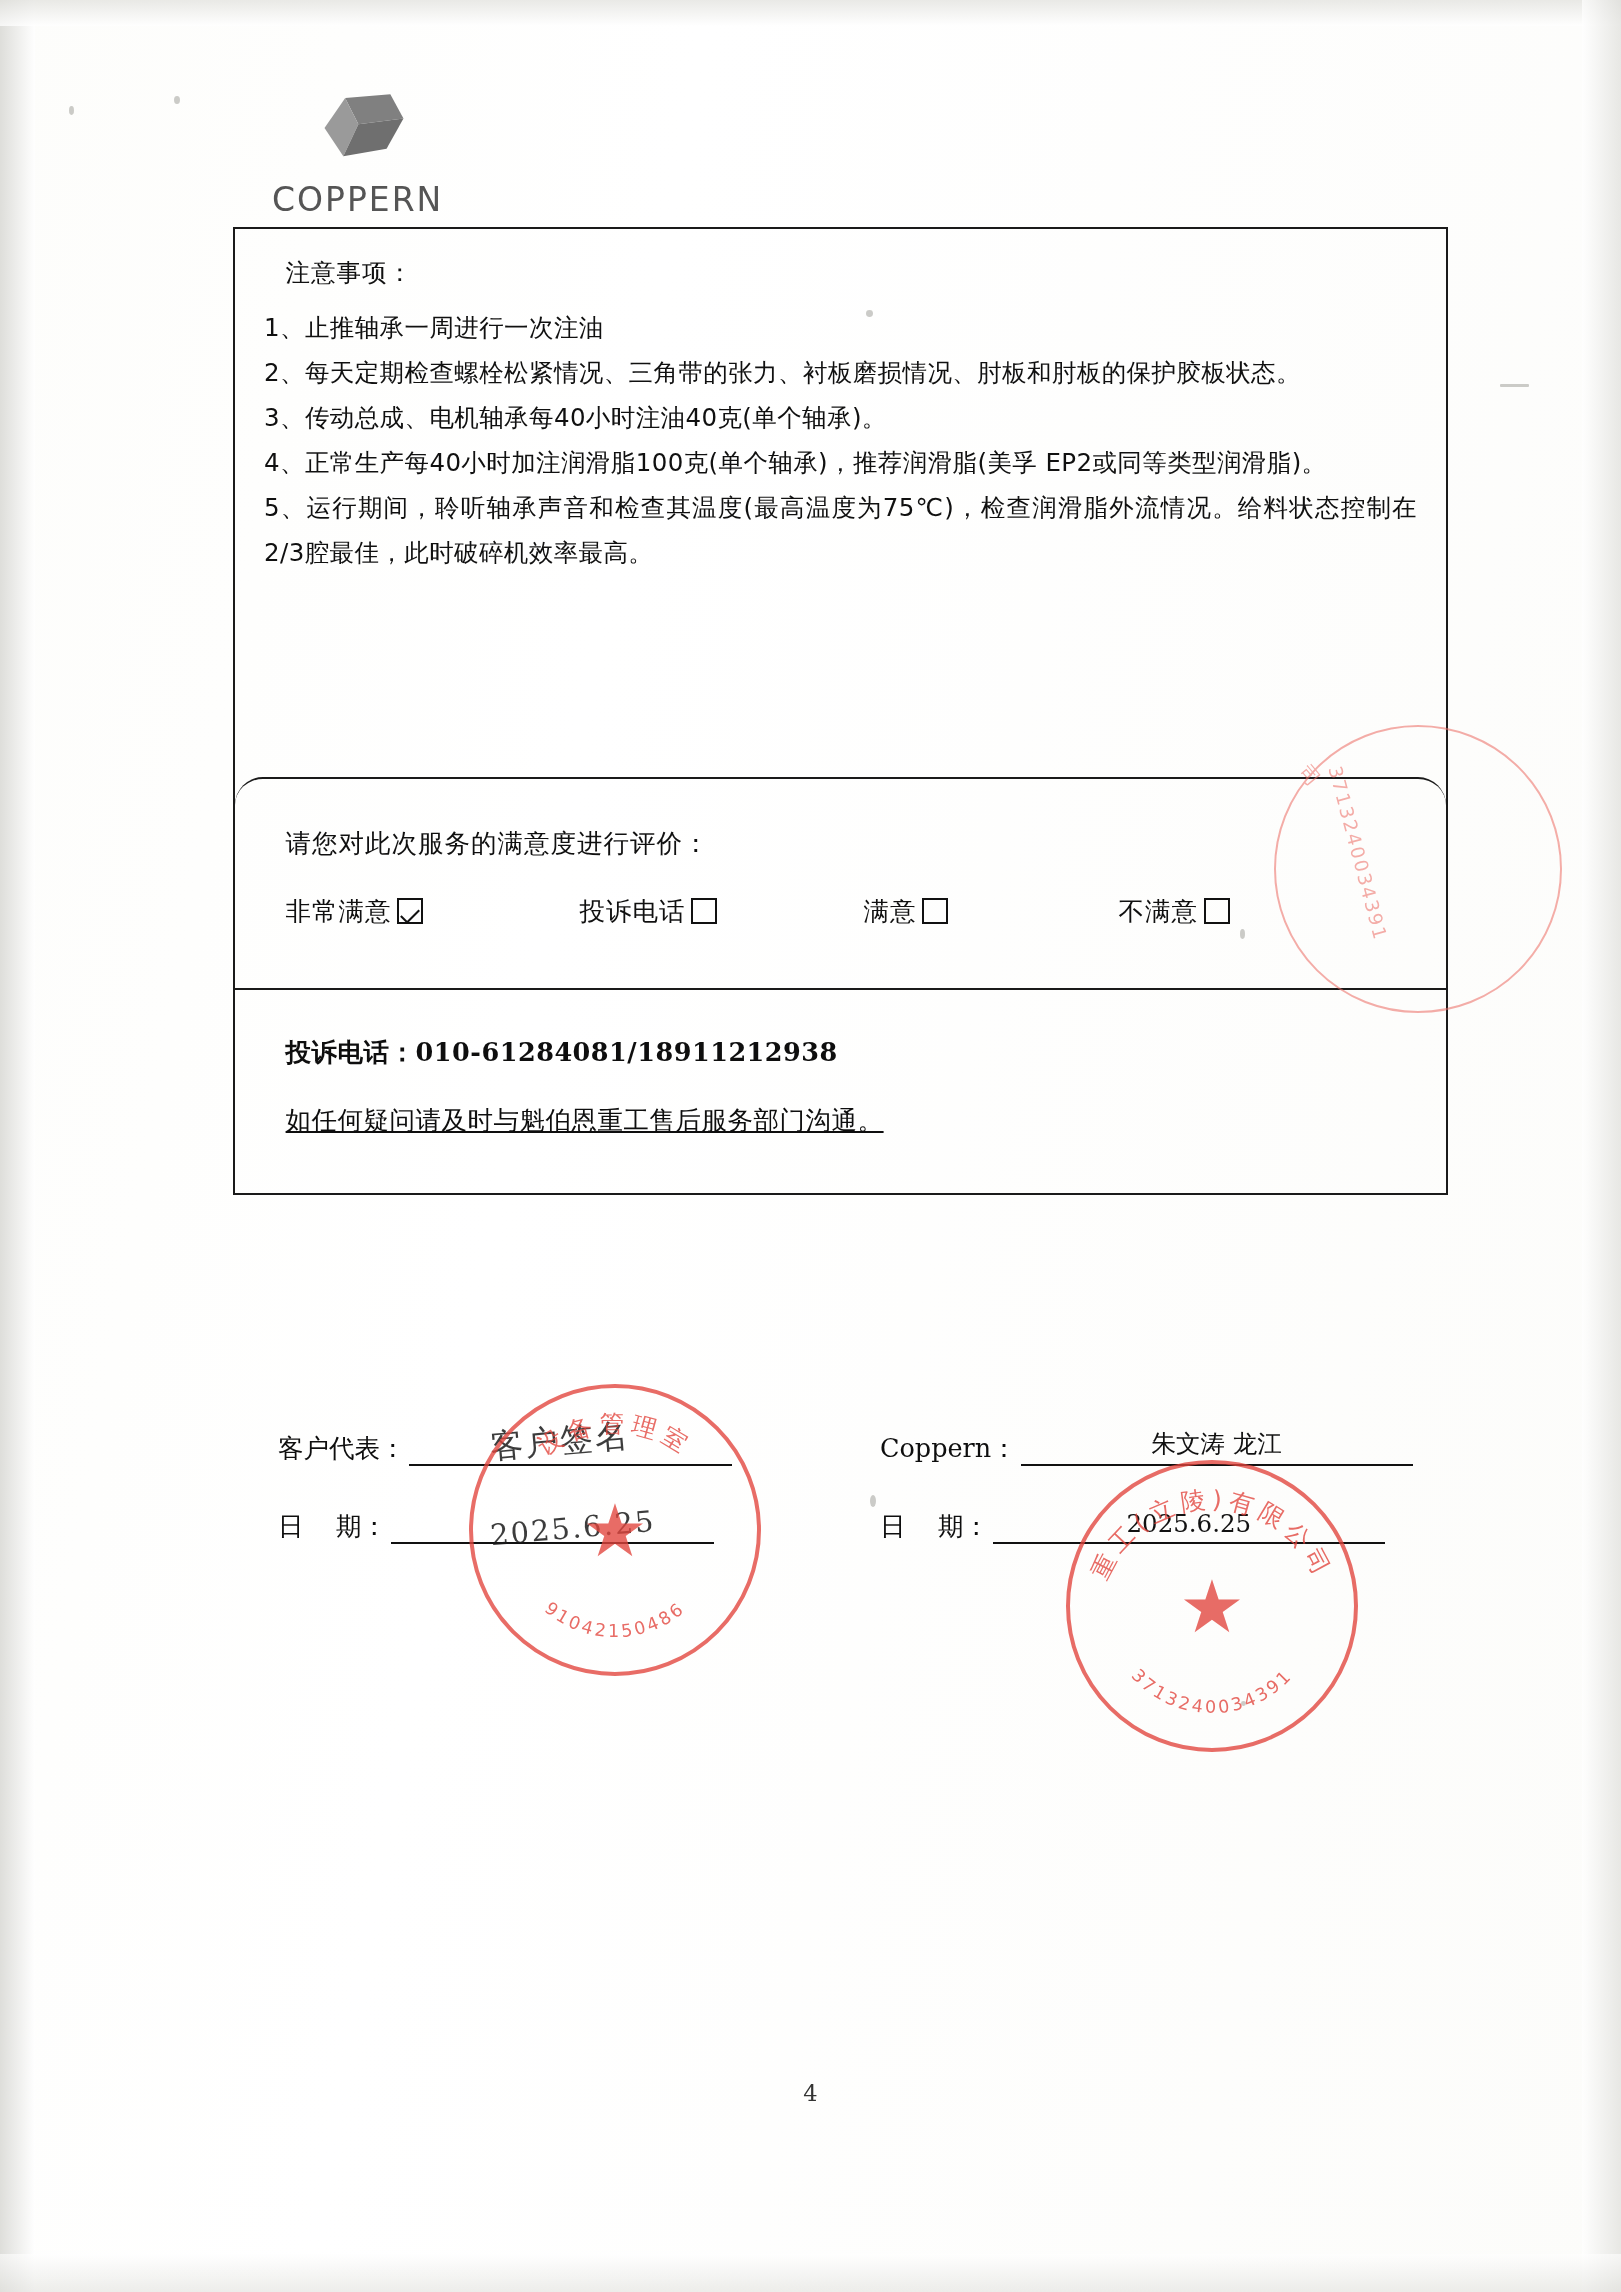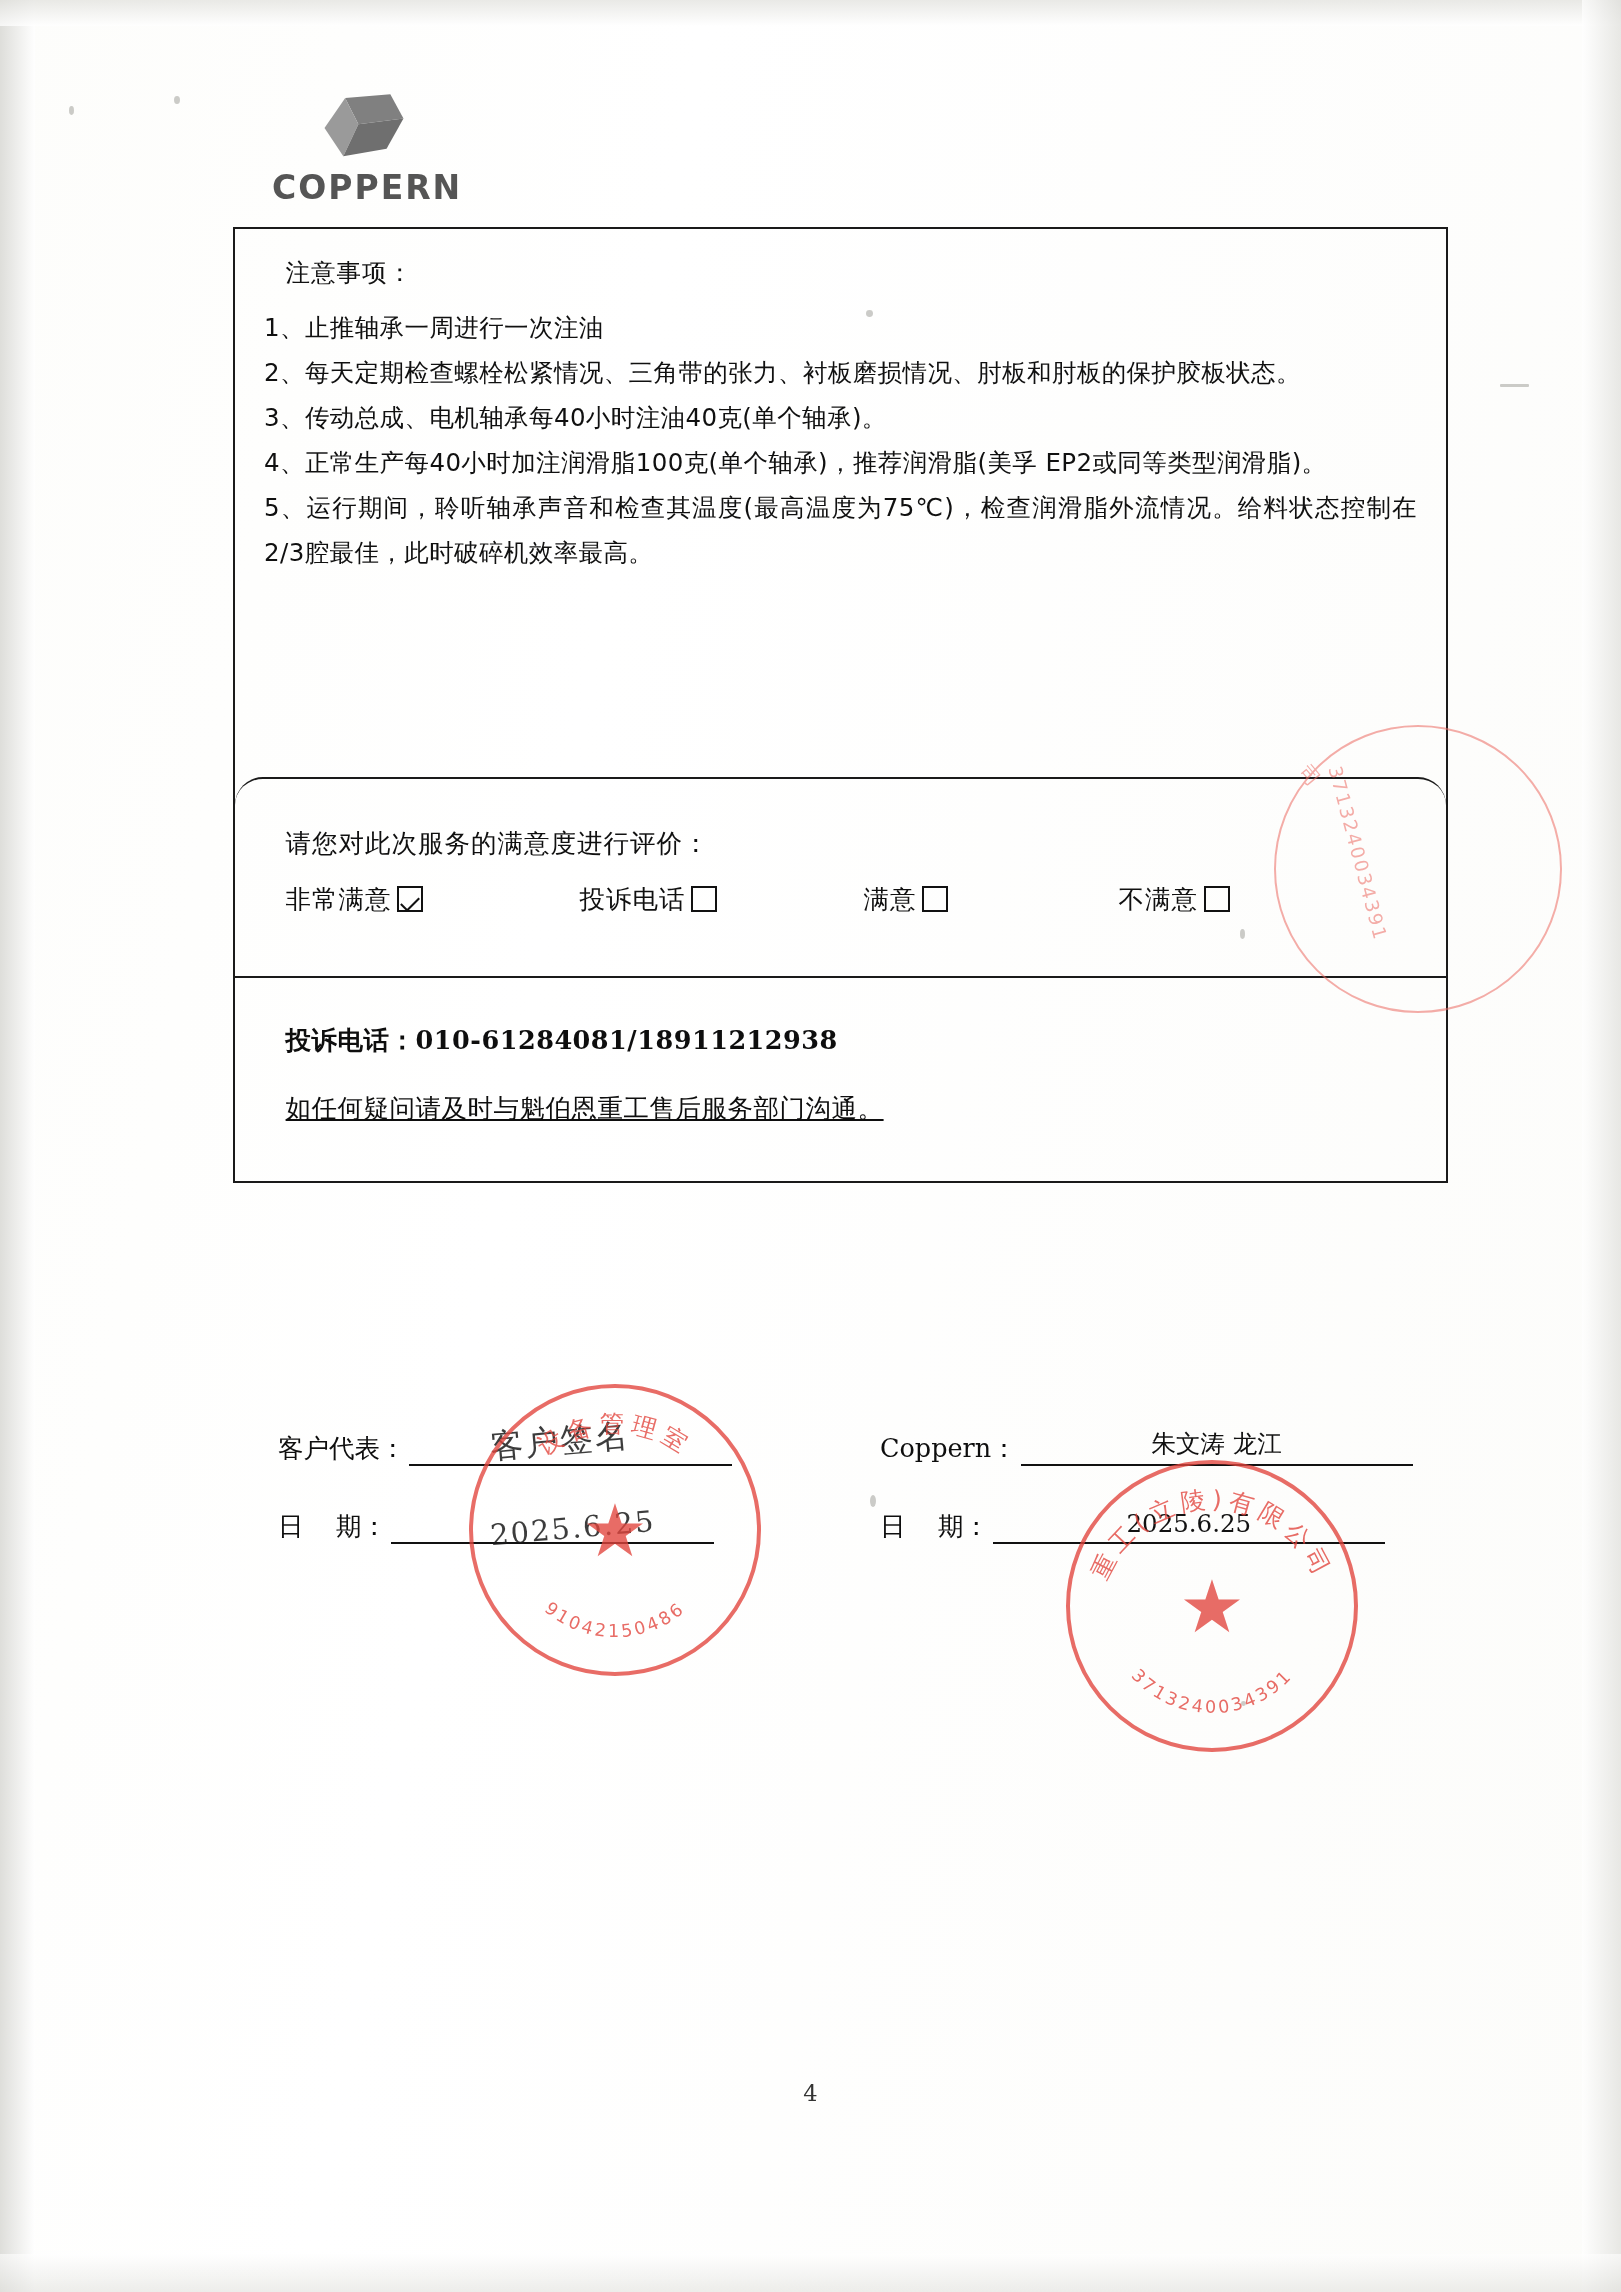--- a/index.html
+++ b/index.html
@@ -56,22 +56,22 @@
     width: 94px;
     height: 76px;
     margin-left: 45px;
     position: relative;
   }
   .logo-text {
     font-family: "DejaVu Sans", "Liberation Sans", sans-serif;
     font-size: 33px;
     letter-spacing: 2px;
     color: #555555;
-    font-weight: 700;
-    margin-top: 2px;
+    font-weight: 400;
+    margin-top: 14px;
   }
 
   
   .frame {
     position: absolute;
     left: 233px;
     top: 227px;
     width: 1215px;
     border: 2px solid #1a1a1a;
     box-sizing: border-box;
@@ -110,21 +110,21 @@
   .sat-cell { padding: 47px 29px 59px 29px; border-radius: 28px; }
   .sat-question {
     font-family: "DejaVu Sans", "Liberation Sans", sans-serif;
     font-size: 25.5px;
     color: #101010;
     margin-left: 21.6px;
     letter-spacing: 1px;
   }
   .sat-options {
     display: flex;
-    margin-top: 21px;
+    margin-top: 33px;
     margin-left: 21.6px;
     align-items: center;
   }
   .sat-opt {
     font-family: "DejaVu Sans", "Liberation Sans", sans-serif;
     font-size: 25.5px;
     color: #101010;
     display: flex;
     align-items: center;
     letter-spacing: 1px;

